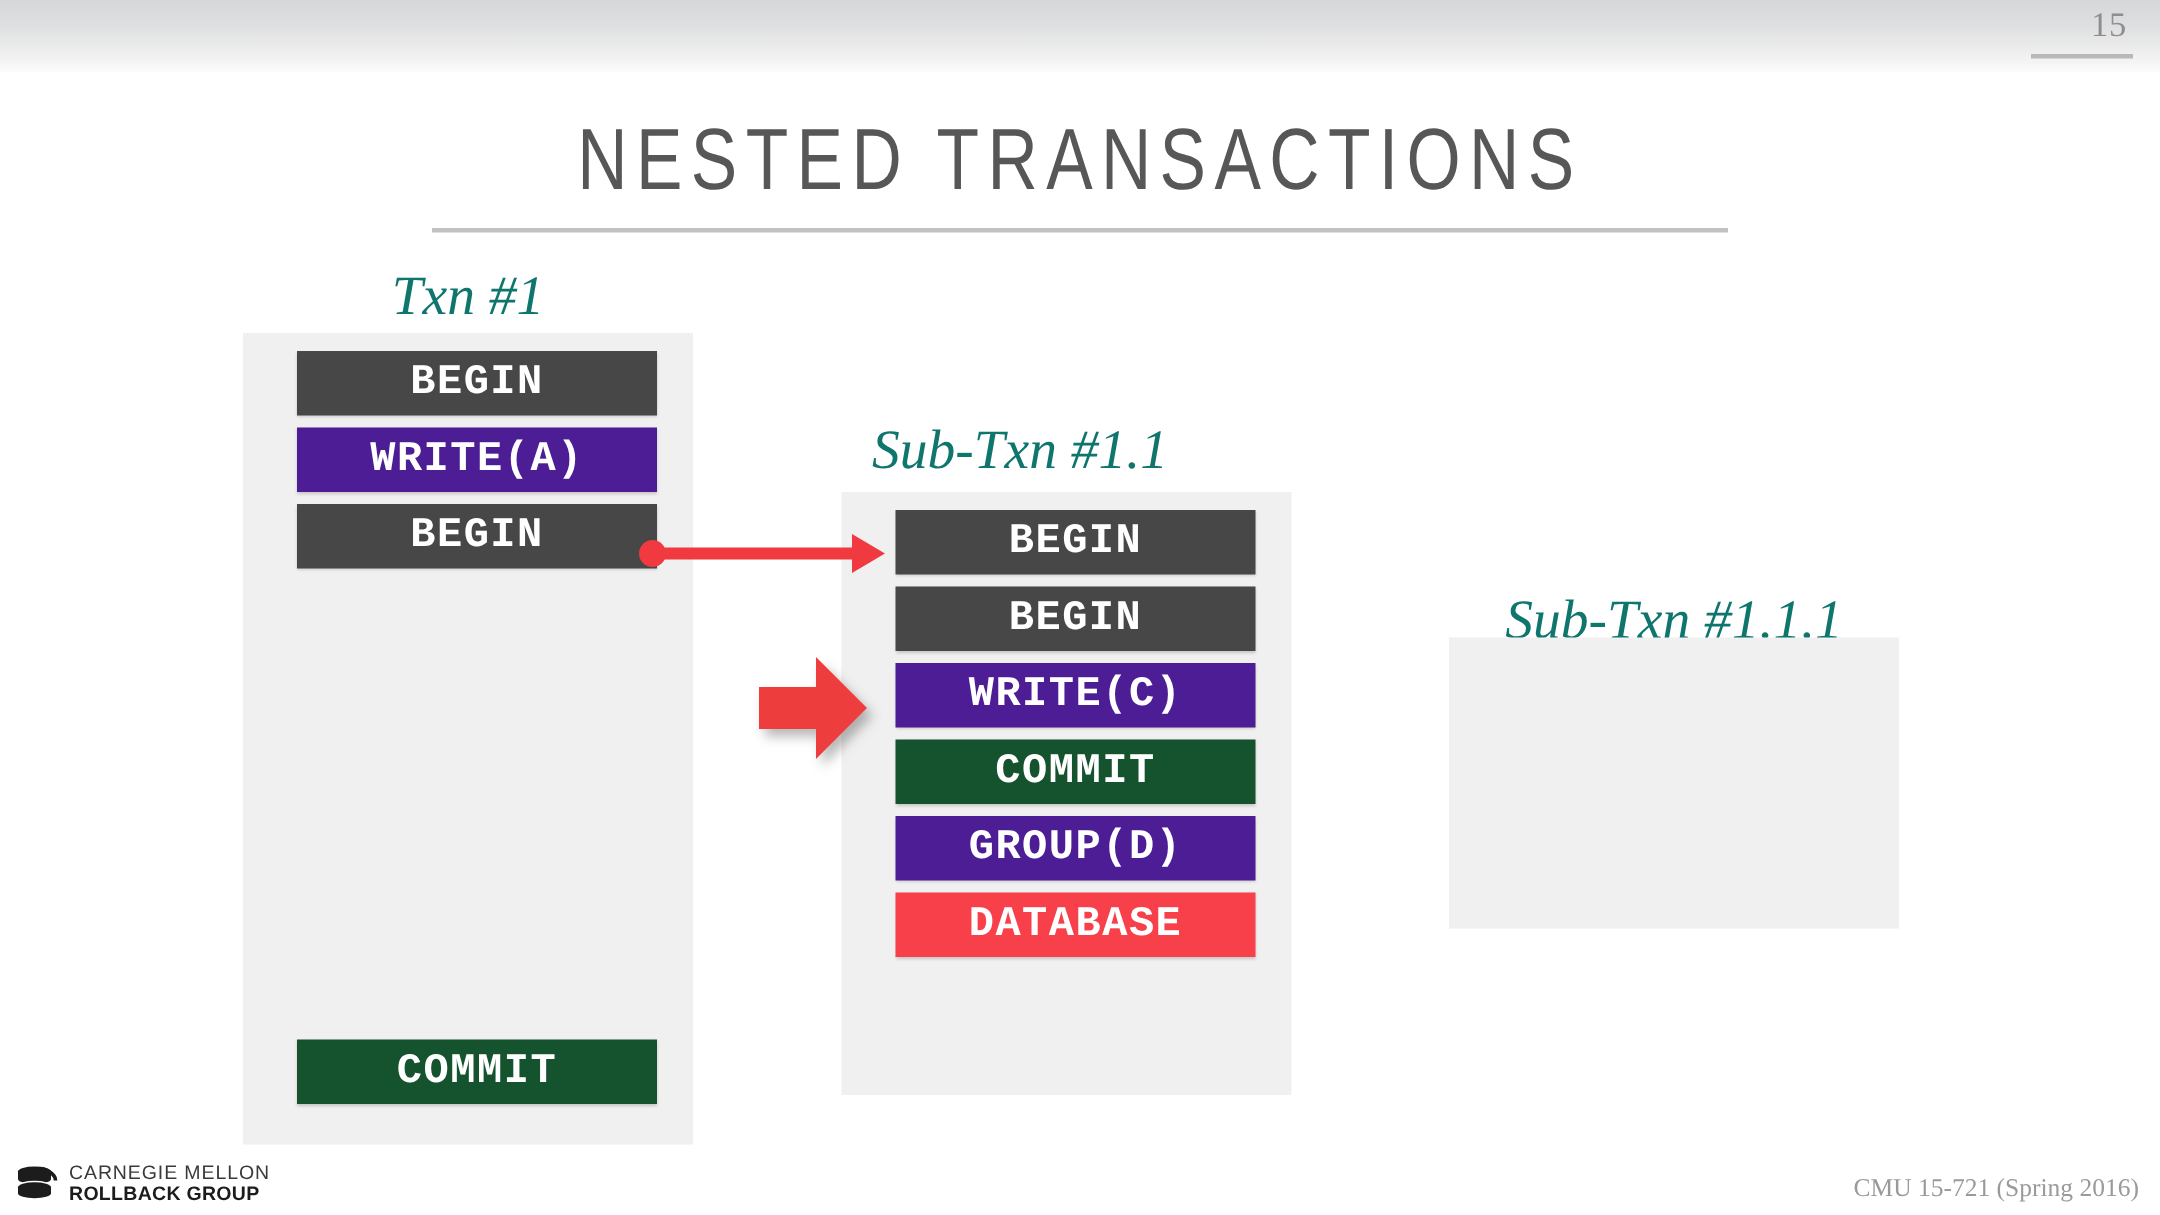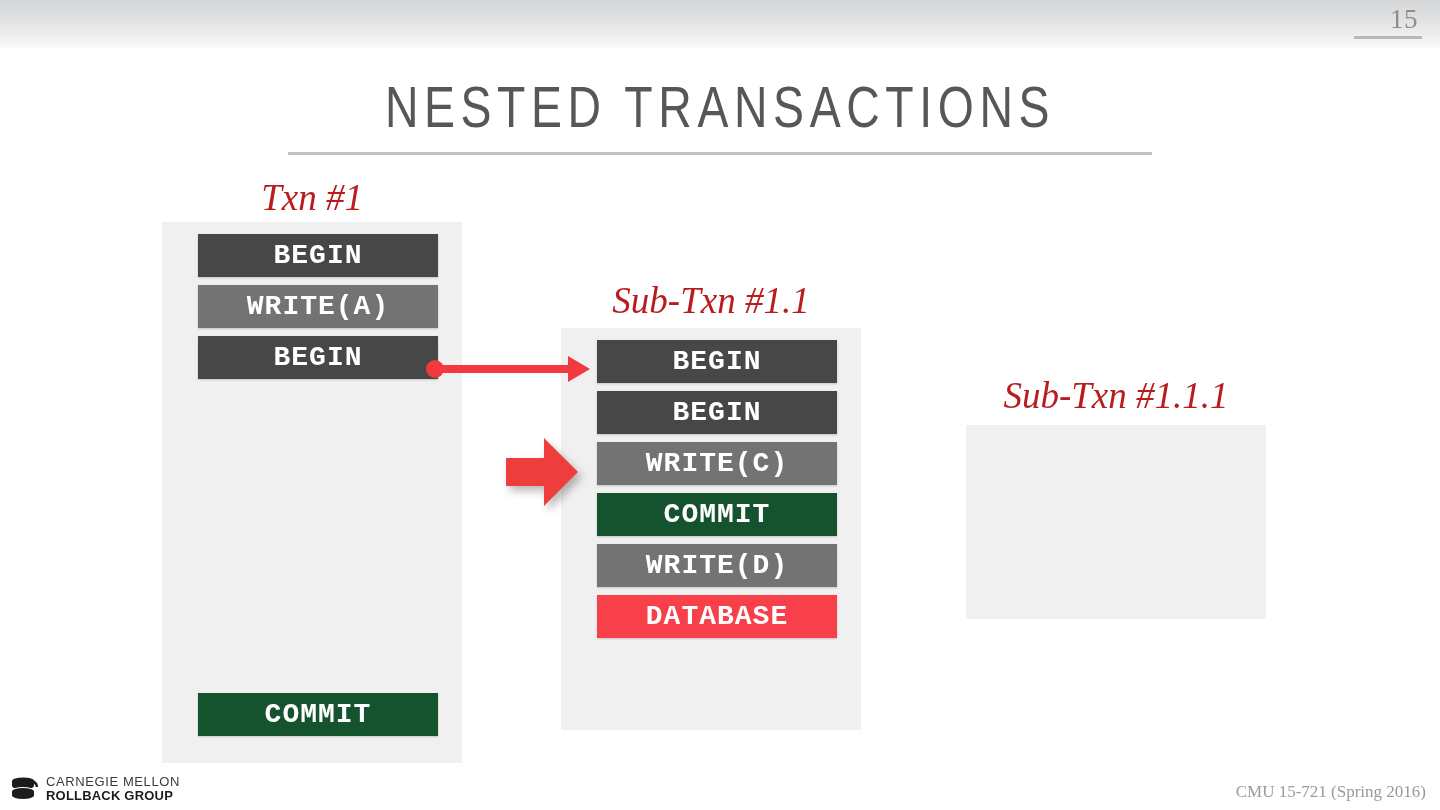--- a/index.html
+++ b/index.html
@@ -19,21 +19,21 @@
   #top-band {
     position: absolute;
     left: 0; top: 0;
     width: 1440px; height: 48px;
     background: linear-gradient(to bottom, #d6d7d8 0%, #dedfe0 35%, #efefef 75%, #fbfbfb 100%);
   }
   #slide-number {
     position: absolute;
     right: 22px; top: 4px;
     font-family: "Liberation Serif", serif;
-    font-size: 27px;
+    font-size: 23px;
     color: #8e8e8e;
     letter-spacing: .5px;
   }
   #slide-number-rule {
     position: absolute;
     right: 18px; top: 36px;
     width: 68px; height: 3px;
     background: #b9b9b9;
   }
 
@@ -59,21 +59,21 @@
     width: 864px; height: 3px;
     background: #c2c2c2;
   }
 
   
   .col-label {
     position: absolute;
     font-family: "Liberation Serif", serif;
     font-style: italic;
     font-size: 37px;
-    color: #b91c1c;
+    color: #0f766e;
     white-space: nowrap;
     text-align: center;
   }
   .panel {
     position: absolute;
     background: #f0f0f0;
     box-sizing: border-box;
   }
   .op-list {
     position: absolute;
@@ -87,21 +87,21 @@
     margin-bottom: 8px;
     text-align: center;
     font-family: "Liberation Mono", monospace;
     font-weight: bold;
     font-size: 28px;
     letter-spacing: 1px;
     color: #ffffff;
     box-shadow: 0 1px 2px rgba(0,0,0,.18);
   }
   .op.dark   { background: #474747; }
-  .op.gray   { background: #737373; }
+  .op.gray   { background: #4c1d95; }
   .op.black  { background: #14532d; }
   .op.red    { background: #f8404a; }
 
   .spacer { background: transparent !important; box-shadow: none !important; }
 
   
   #connector { position: absolute; left: 425px; top: 352px; }
 
   
   #block-arrow { position: absolute; left: 498px; top: 430px; }
@@ -160,33 +160,33 @@
     <div class="op spacer"></div>
     <div class="op spacer"></div>
     <div class="op spacer"></div>
     <div class="op spacer"></div>
     <div class="op spacer"></div>
     <div class="op spacer"></div>
     <div class="op black">COMMIT</div>
   </div>
 </div>
 
-<div class="col-label" style="left:561px; top:279px; width:300px;">Sub-Txn #1.1</div>
+<div class="col-label" style="left:530px; top:279px; width:300px;">Sub-Txn #1.1</div>
 <div class="panel" style="left:561px; top:328px; width:300px; height:402px;">
   <div class="op-list">
     <div class="op dark">BEGIN</div>
     <div class="op dark">BEGIN</div>
     <div class="op gray">WRITE(C)</div>
     <div class="op black">COMMIT</div>
-    <div class="op gray">WRITE(D)</div>
+    <div class="op gray">GROUP(D)</div>
     <div class="op red">DATABASE</div>
   </div>
 </div>
 
-<div class="col-label" style="left:966px; top:374px; width:300px;">Sub-Txn #1.1.1</div>
+<div class="col-label" style="left:966px; top:392px; width:300px;">Sub-Txn #1.1.1</div>
 <div class="panel" style="left:966px; top:425px; width:300px; height:194px;">
   <div class="op-list"></div>
 </div>
 
 <svg id="connector" width="170" height="34" viewBox="0 0 170 34">
   <circle cx="10" cy="17" r="9" fill="#f03a3f"></circle>
   <rect x="9" y="13" width="139" height="8" fill="#f03a3f"></rect>
   <polygon points="143,4 165,17 143,30" fill="#f03a3f"></polygon>
 </svg>
 

